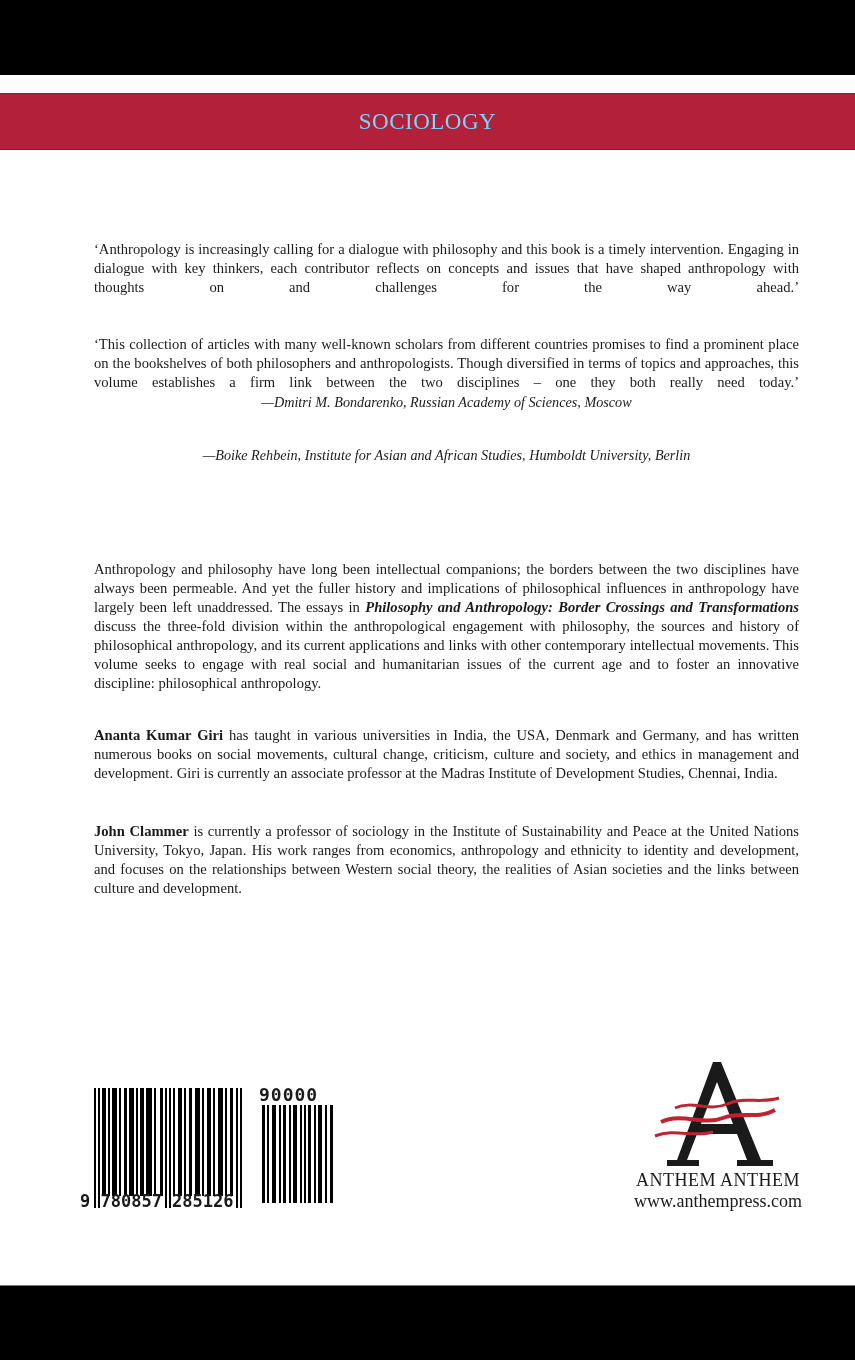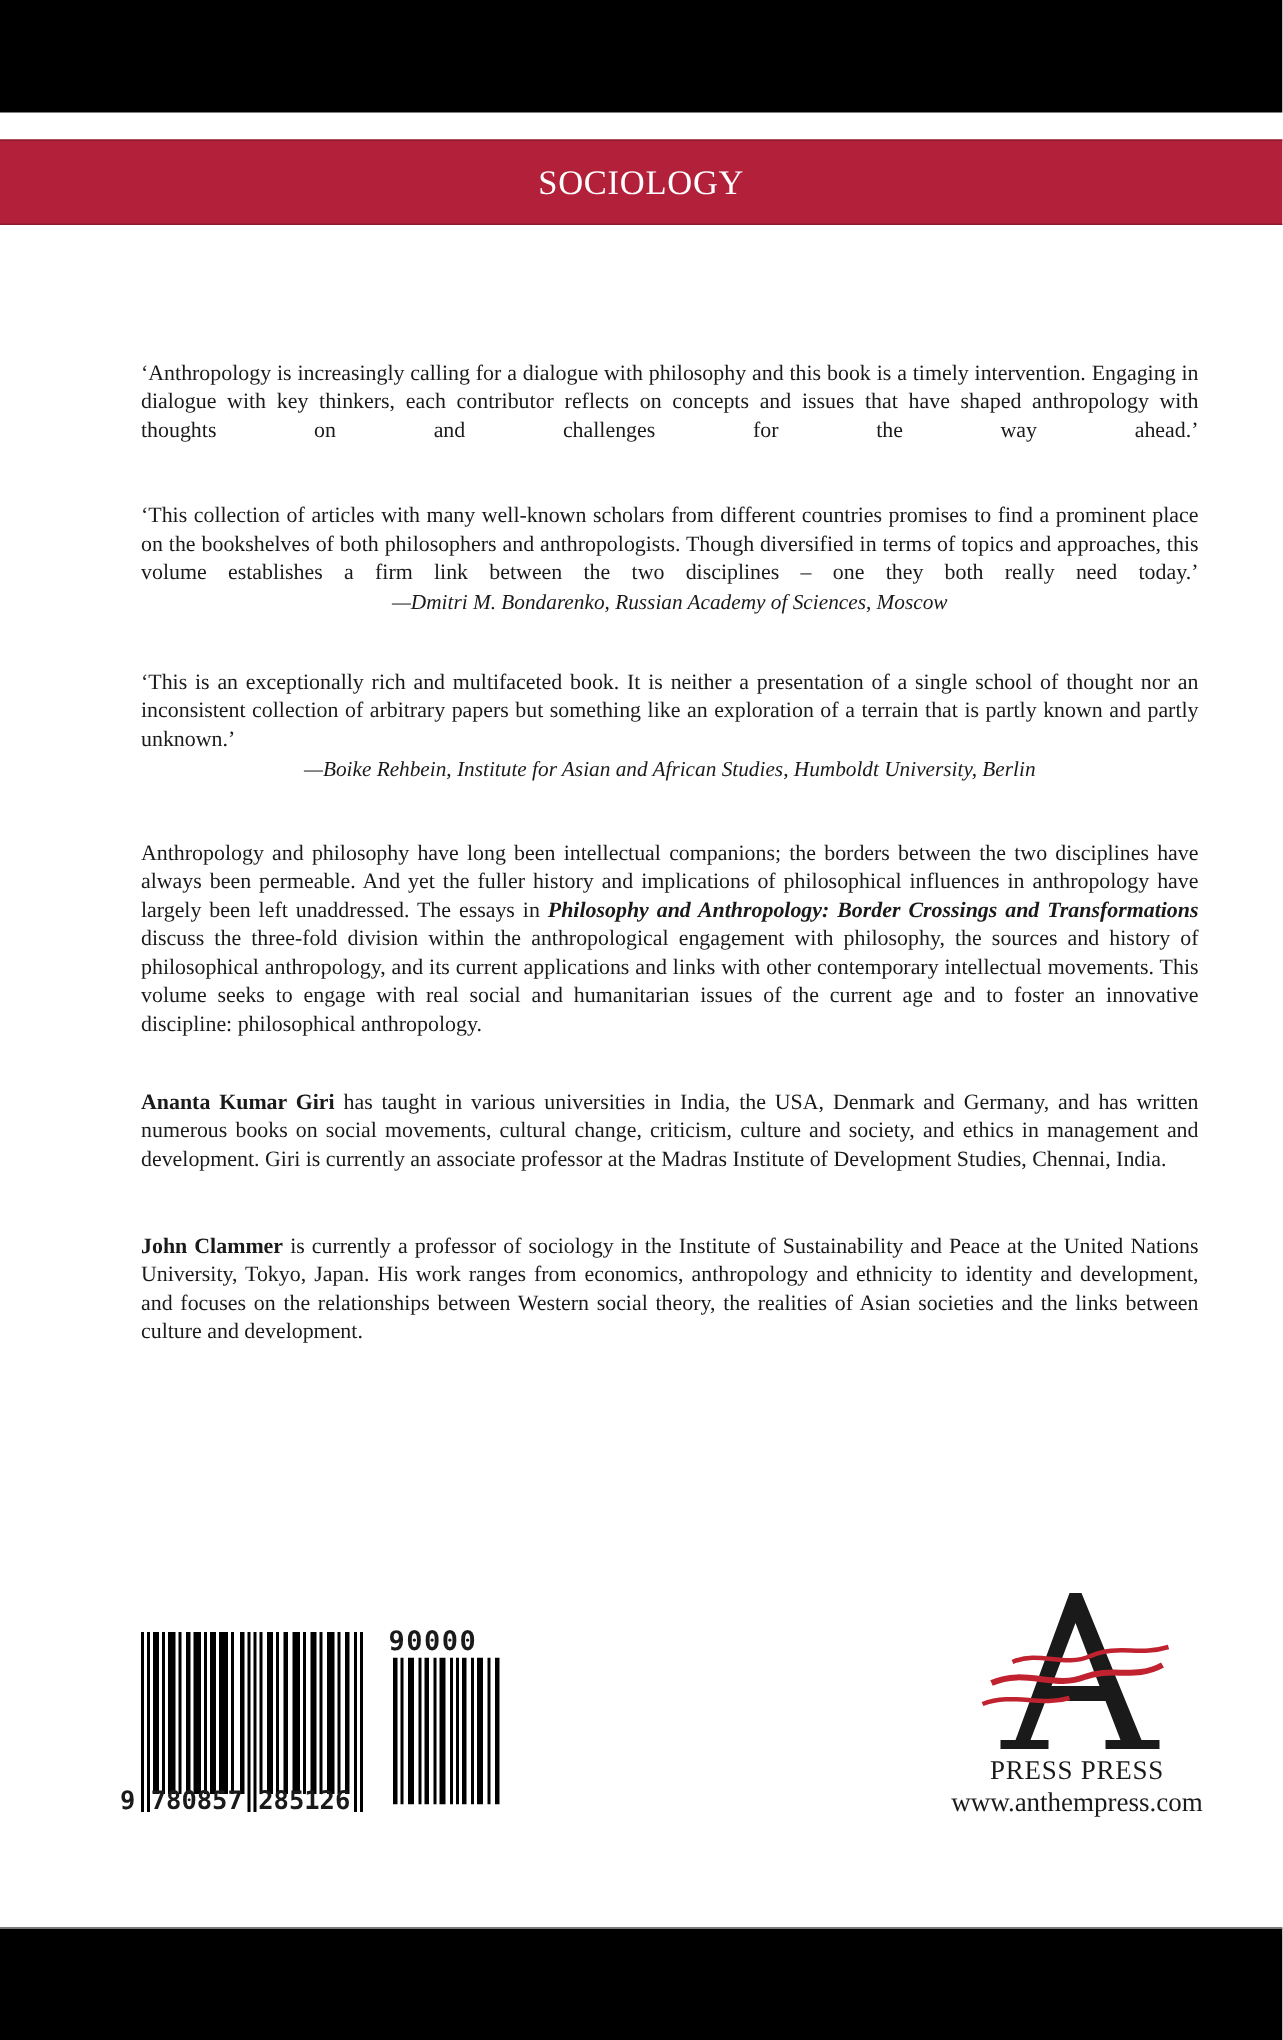--- a/index.html
+++ b/index.html
@@ -3,21 +3,21 @@
 <meta charset="utf-8">
 <style>
   html, body { margin:0; padding:0; }
   body { width:855px; height:1360px; position:relative; background:#ffffff; overflow:hidden;
          font-family:"Liberation Serif","DejaVu Serif",serif; color:#1a1a1a; }
   .top-black { position:absolute; left:0; top:0; width:855px; height:75px; background:#000; }
   .bottom-black { position:absolute; left:0; top:1285px; width:855px; height:75px; background:#000; border-top:1px solid #777; }
   .banner { position:absolute; left:0; top:93px; width:855px; height:55px; background:#b3203a;
             border-top:1px solid #8e1a2e; border-bottom:1px solid #8e1a2e;
             display:flex; align-items:center; justify-content:center; }
-  .banner span { color:#ffffff; font-size:23px; letter-spacing:0.5px; }
+  .banner span { color:#7dd3fc; font-size:23px; letter-spacing:0.5px; }
   .content { position:absolute; left:94px; width:705px; }
   .quote { font-size:14.6px; line-height:19.2px; text-align:justify; text-align-last:justify; margin:0;font-family:Liberation Serif, serif; }
   .attr { font-style:italic; text-align:center; font-size:14.2px; line-height:19px; }
   .body-par { font-size:14.6px; line-height:19px; text-align:justify; margin:0; }
   .body-par b { font-weight:bold; }
   .q1 { top:240px; }
   .q2 { top:335px; }
   .q3 { top:446px; }
   .p1 { top:560px; }
   .p2 { top:726px; }
@@ -45,21 +45,20 @@
 <div class="content q1">
   <p class="quote">‘Anthropology is increasingly calling for a dialogue with philosophy and this book is a timely intervention. Engaging in dialogue with key thinkers, each contributor reflects on concepts and issues that have shaped anthropology with thoughts on and challenges for the way ahead.’</p>
 </div>
 
 <div class="content q2">
   <p class="quote">‘This collection of articles with many well-known scholars from different countries promises to find a prominent place on the bookshelves of both philosophers and anthropologists. Though diversified in terms of topics and approaches, this volume establishes a firm link between the two disciplines – one they both really need today.’</p>
   <div class="attr">—Dmitri M. Bondarenko, Russian Academy of Sciences, Moscow</div>
 </div>
 
 <div class="content q3">
-  <p class="quote">‘This is an exceptionally rich and multifaceted book. It is neither a presentation of a single school of thought nor an inconsistent collection of arbitrary papers but something like an exploration of a terrain that is partly known and partly unknown.’</p>
   <div class="attr">—Boike Rehbein, Institute for Asian and African Studies, Humboldt University, Berlin</div>
 </div>
 
 <div class="content p1">
   <p class="body-par"><span>Anthropology and philosophy have long been intellectual companions; the borders between the two disciplines have always been permeable. And yet the fuller history and implications of philosophical influences in anthropology have largely been left unaddressed. The essays in </span><i style="font-weight:bold;">Philosophy and Anthropology: Border Crossings and Transformations</i><span> discuss the three-fold division within the anthropological engagement with philosophy, the sources and history of philosophical anthropology, and its current applications and links with other contemporary intellectual movements. This volume seeks to engage with real social and humanitarian issues of the current age and to foster an innovative discipline: philosophical anthropology.</span></p>
 </div>
 
 <div class="content p2">
   <p class="body-par"><b>Ananta Kumar Giri</b><span> has taught in various universities in India, the USA, Denmark and Germany, and has written numerous books on social movements, cultural change, criticism, culture and society, and ethics in management and development. Giri is currently an associate professor at the Madras Institute of Development Studies, Chennai, India.</span></p>
 </div>
@@ -123,17 +122,17 @@
   <div class="ean-digits">9 780857 285126</div>
 </div>
 
 <div class="logo">
   <svg width="130" height="108" viewBox="0 0 130 108">
     <path d="M60 2 L68 2 L108 100 L120 100 L120 106 L84 106 L84 100 L94 100 L84 74 L44 74 L34 100 L46 100 L46 106 L14 106 L14 100 L24 100 Z M48 64 L80 64 L64 22 Z" fill="#1a1a1a"></path>
     <path d="M8 62 C30 52, 50 66, 70 58 C88 51, 104 60, 122 50" stroke="#c0232f" stroke-width="4" fill="none"></path>
     <path d="M22 48 C40 40, 56 52, 74 44 C92 36, 106 44, 126 38" stroke="#c0232f" stroke-width="3" fill="none"></path>
     <path d="M2 76 C22 68, 40 78, 60 72" stroke="#c0232f" stroke-width="3" fill="none"></path>
   </svg>
-  <div class="name">PRESS PRESS</div>
+  <div class="name">ANTHEM ANTHEM</div>
   <div class="url">www.anthempress.com</div>
 </div>
 
 <div class="bottom-black"></div>
 
 </body></html>

